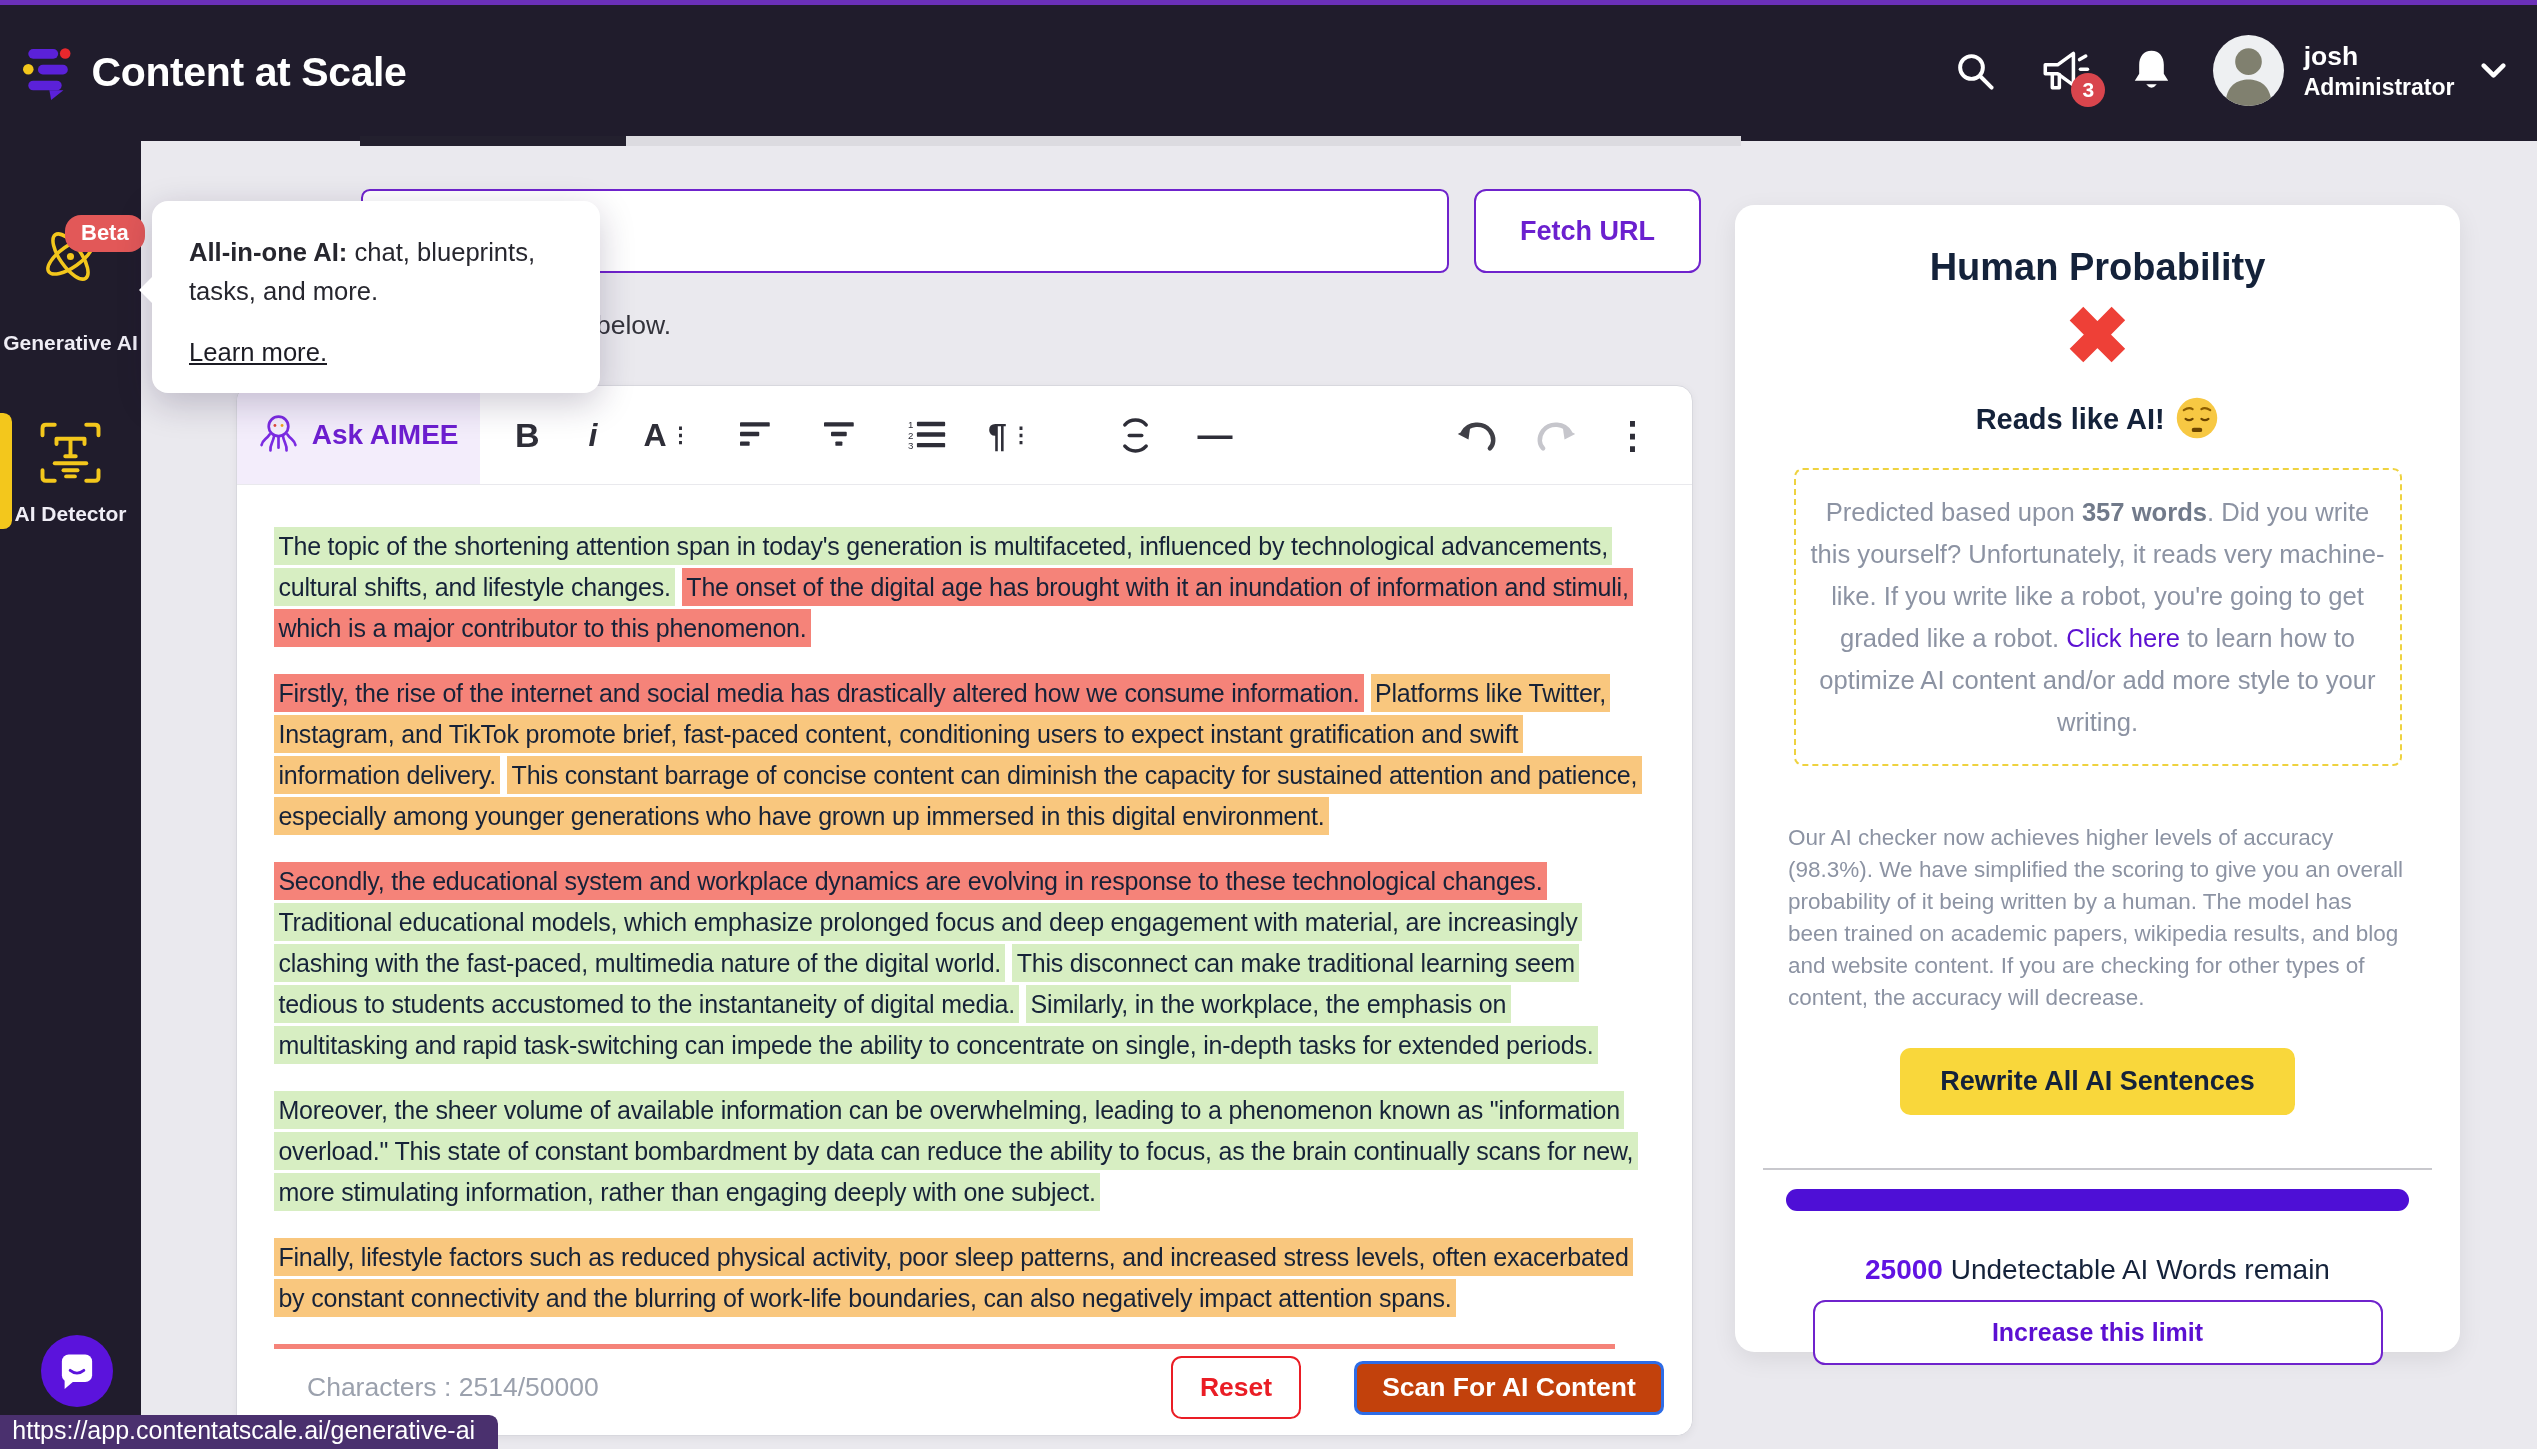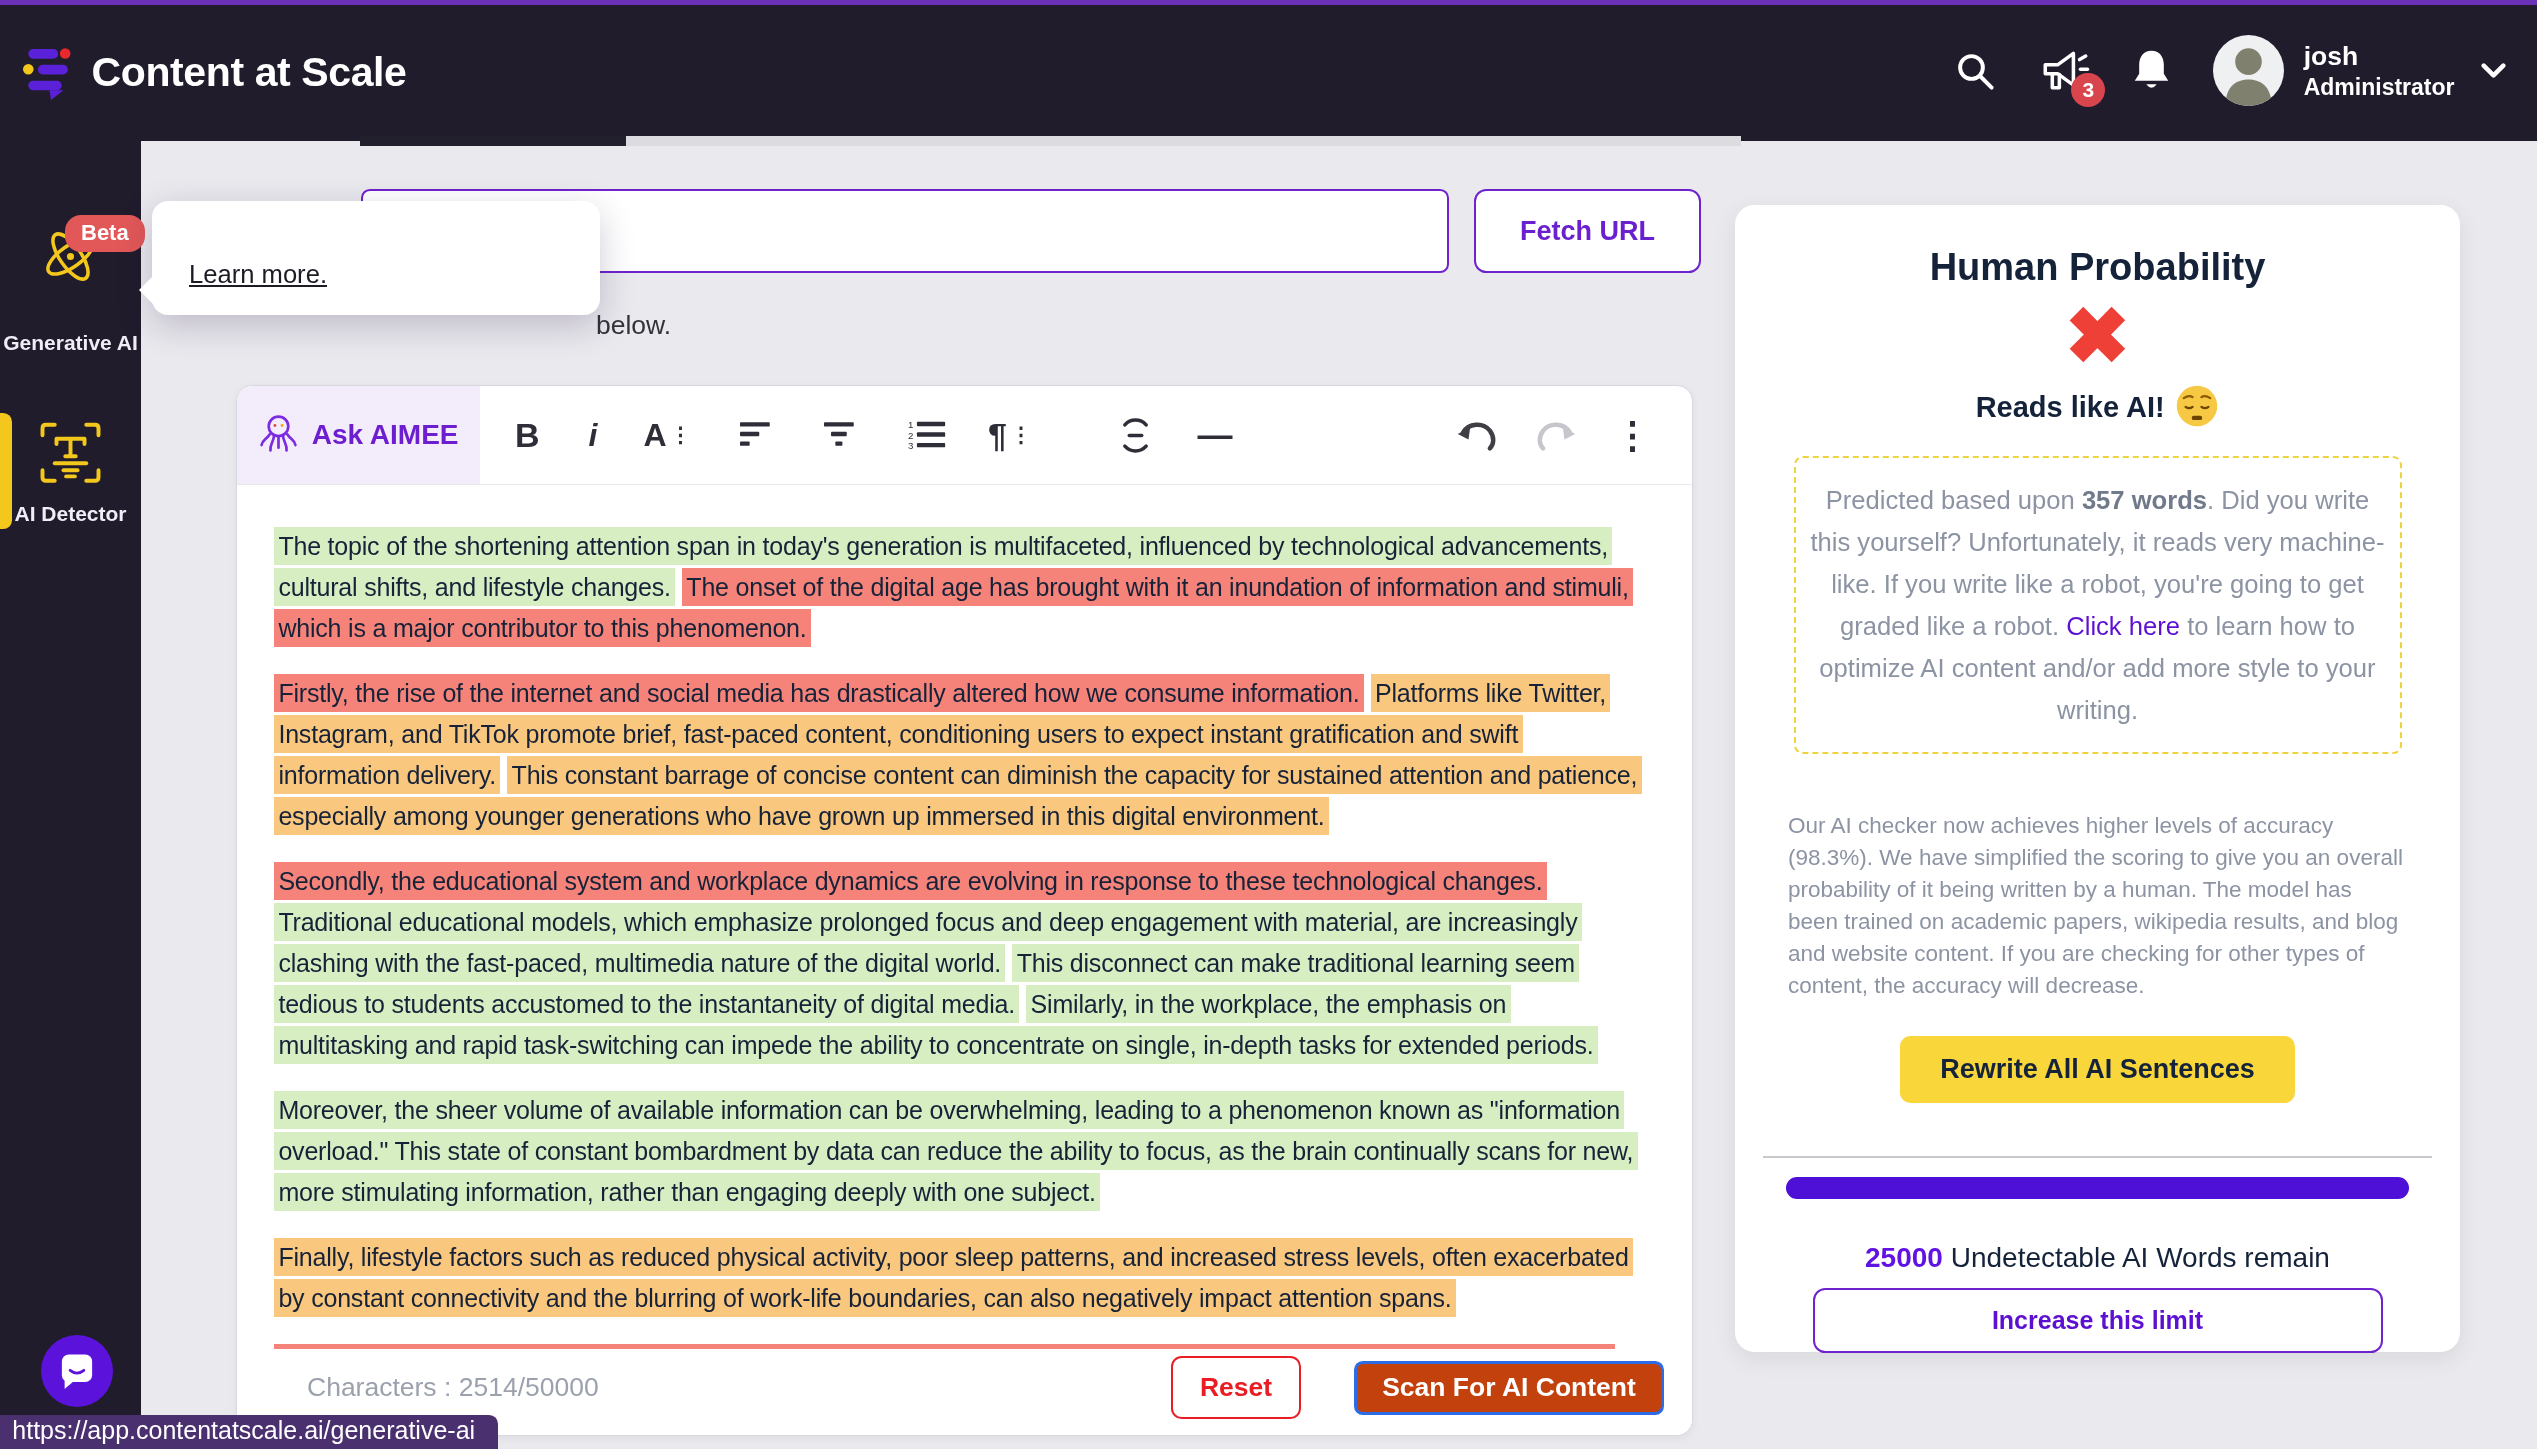--- a/index.html
+++ b/index.html
@@ -82,21 +82,21 @@
   .reset-btn { width:130px; height:63px; background:#fff; border:2.6px solid #ea1d25; border-radius:10.6px;
                color:#ea1d25; font-size:26.5px; font-weight:700; cursor:pointer; margin-right:53px; }
   .scan-btn { width:310px; height:54px; background:#c2410c; border:3.5px solid #2e6ce6; border-radius:8.8px;
               color:#fff; font-size:26.5px; font-weight:700; cursor:pointer; }
 
   
   .panel { position:absolute; left:1735px; top:205px; width:725px; height:1147px; background:#fff; border-radius:19.4px;
            box-shadow:0 7px 25px rgba(0,0,0,.08); text-align:center; }
   .panel-title { margin-top:41px; font-size:38px; font-weight:800; color:#14223a; }
   .cross { margin-top:5.3px; font-size:78px; font-weight:800; color:#ee4037; line-height:1.1; }
-  .verdict-row { display:flex; align-items:center; justify-content:center; gap:10.6px; margin-top:4px; }
+  .verdict-row { display:flex; align-items:center; justify-content:center; gap:10.6px; margin-top:16px; }
   .verdict { font-size:29px; font-weight:800; color:#14223a; }
   .dashed-box { width:608px; margin:25px auto 0; border:2.6px dashed #eed23f; border-radius:8.8px;
                 padding:21px 14px; font-size:25.6px; line-height:42px; color:#8c93a3; }
   .dashed-box b { color:#717a8a; }
   .click-link { color:#5c10d2; cursor:pointer; }
   .disclaimer { width:619px; margin:56px auto 0; text-align:left; font-size:22.5px; line-height:32px; color:#8c93a3; }
   .rewrite-btn { margin-top:34px; width:395px; height:67px; background:#f9d73b; border:none; border-radius:10.6px;
                  font-size:27px; font-weight:800; color:#14223a; cursor:pointer; }
   .panel-divider { margin:53px 28px 0; height:1.8px; background:#c8c8cd; }
   .progress { margin:19.4px 51px 0; height:22px; border-radius:12.3px; background:#4e0fd6; }
@@ -204,20 +204,23 @@
 
   <div class="scroll-track">
     <div class="scroll-thumb"></div>
   </div>
   <input class="url-input" type="text" value="" style="">
   <button class="fetch-btn">Fetch URL</button>
   <span class="instruction">below.</span>
 
   <div class="tooltip">
     <div class="tooltip-arrow"></div>
+    <div class="tooltip-text">
+      <b>All-in-one AI:</b><span> chat, blueprints, tasks, and more.</span>
+    </div>
     <span class="tooltip-link">Learn more.</span>
   </div>
 
   <div class="editor-card">
     <div class="toolbar">
       <div class="aimee-zone">
         <span>
           <svg width="41" height="41" viewBox="0 0 46 46" fill="none" stroke="#7b2be2" stroke-width="3" stroke-linecap="round">
             <circle cx="23" cy="15" r="11"></circle>
             <circle cx="19" cy="14" r="1.6" fill="#e0483f" stroke="none"></circle>

